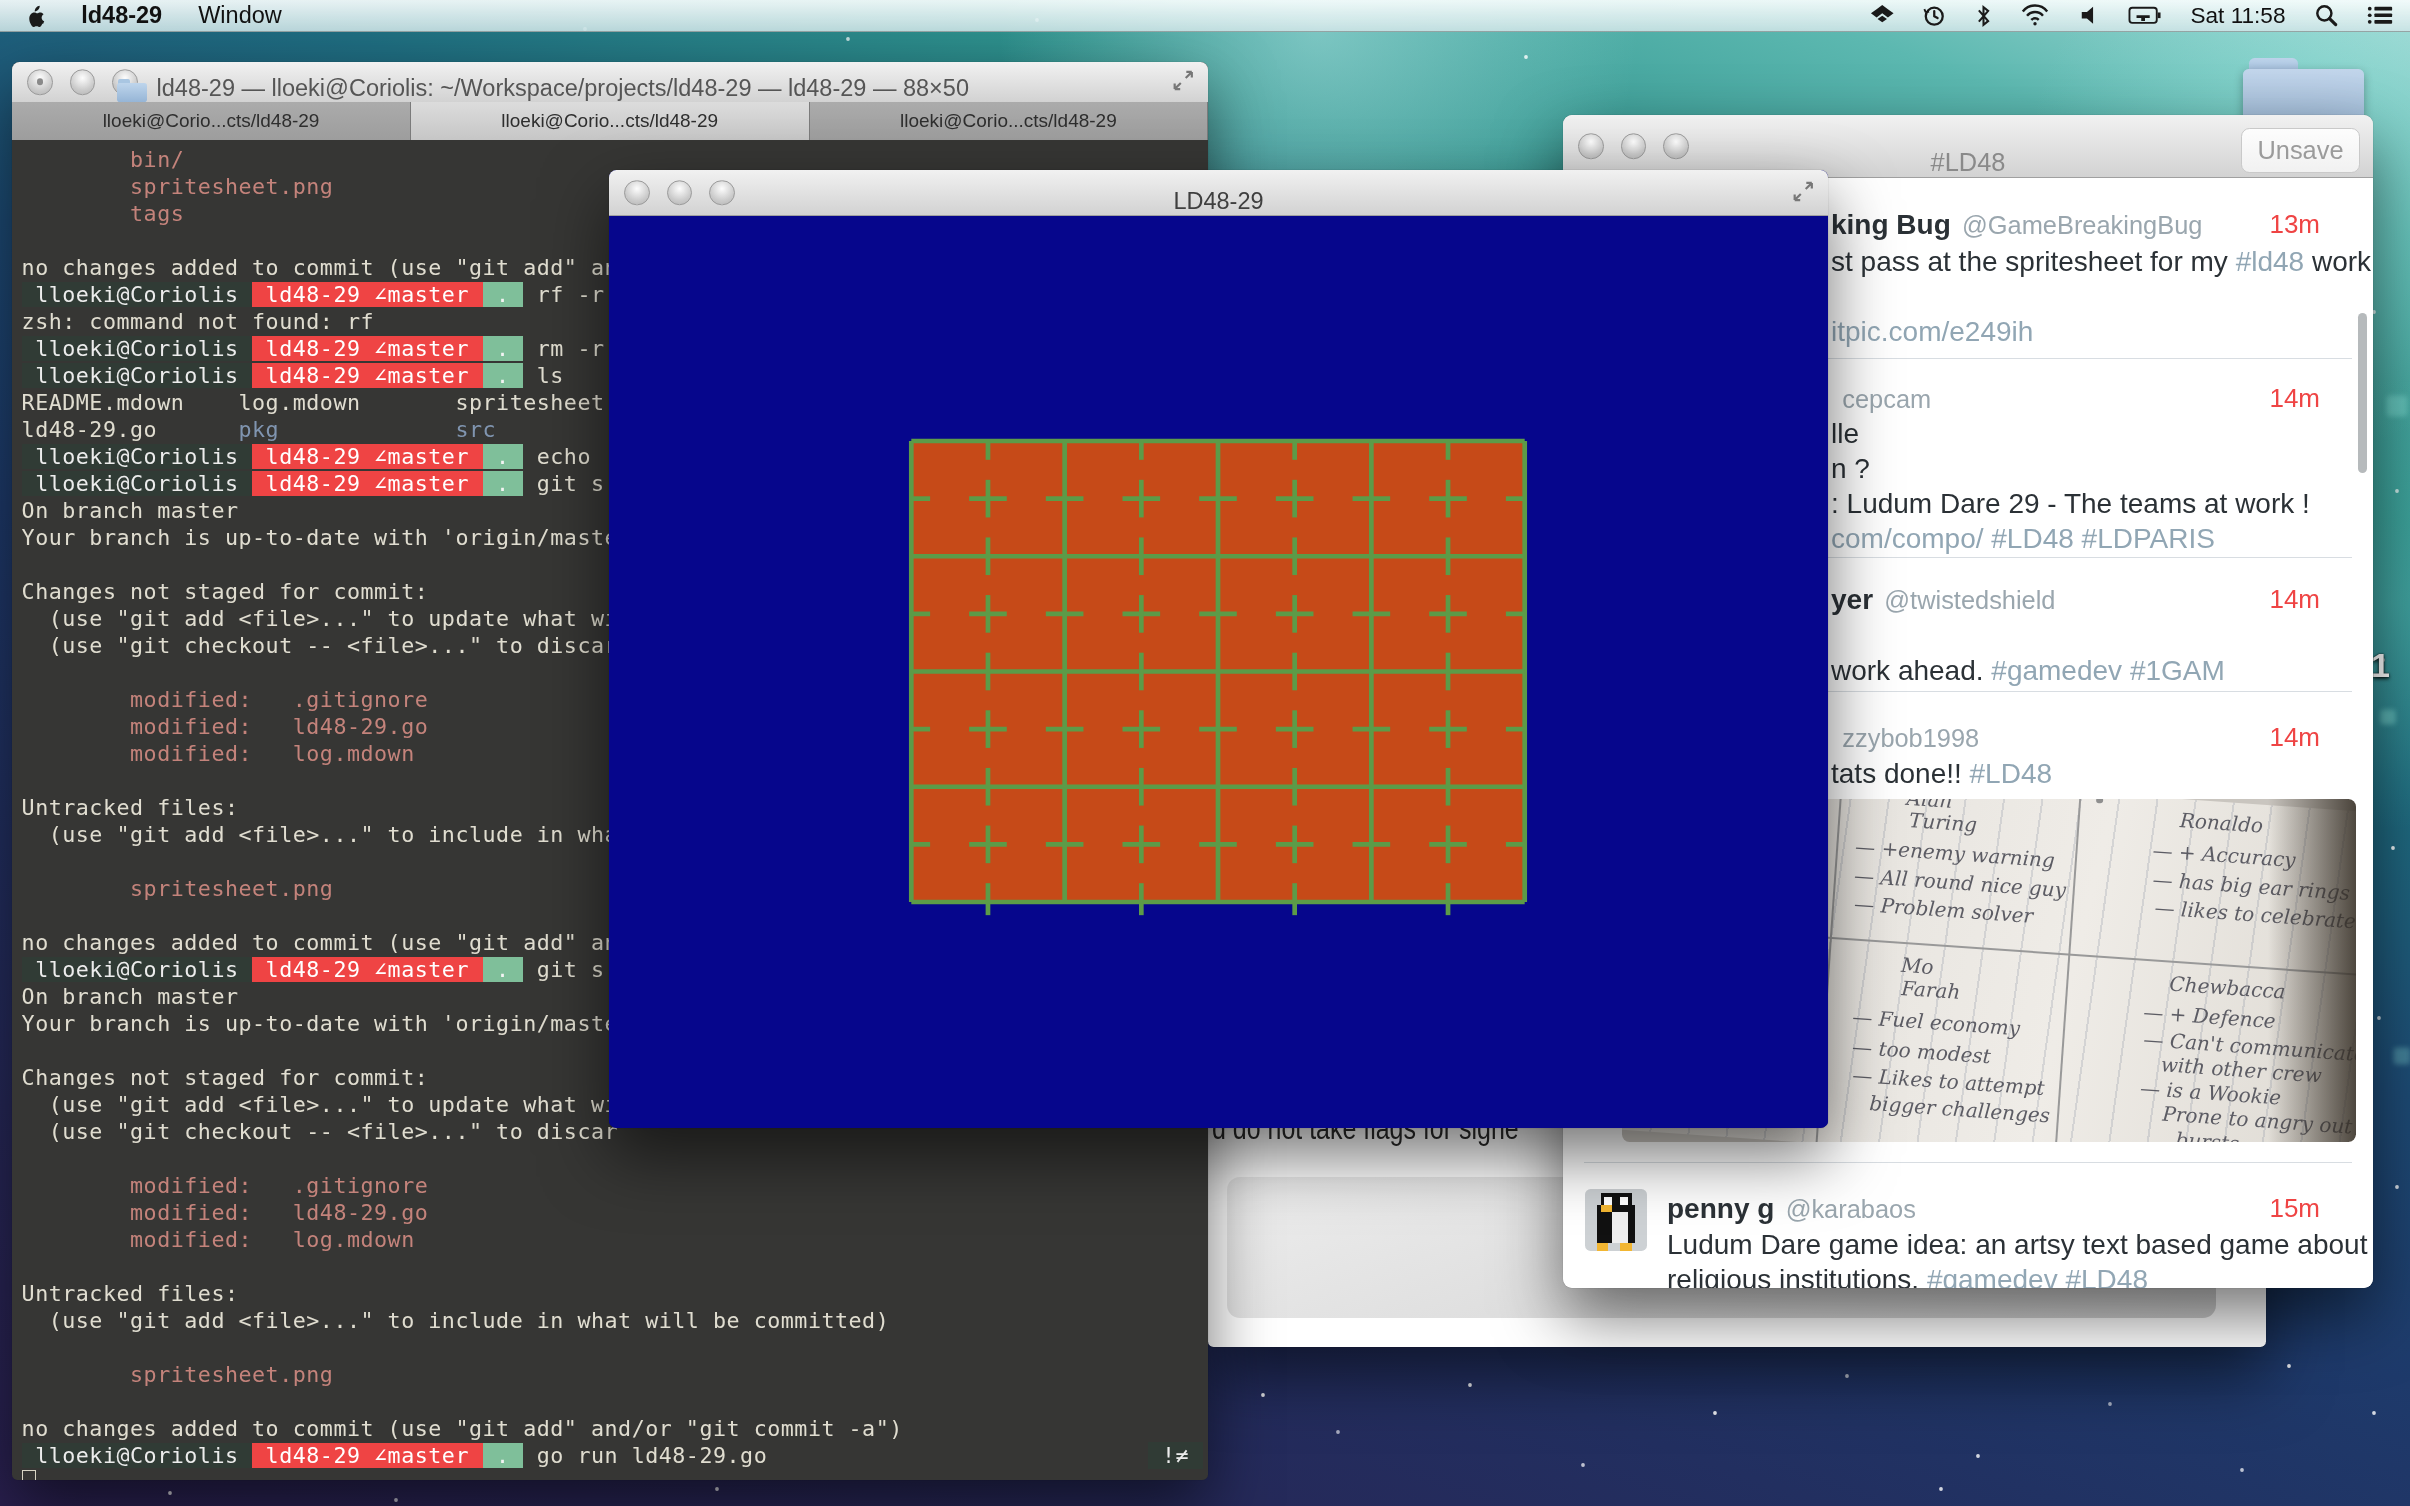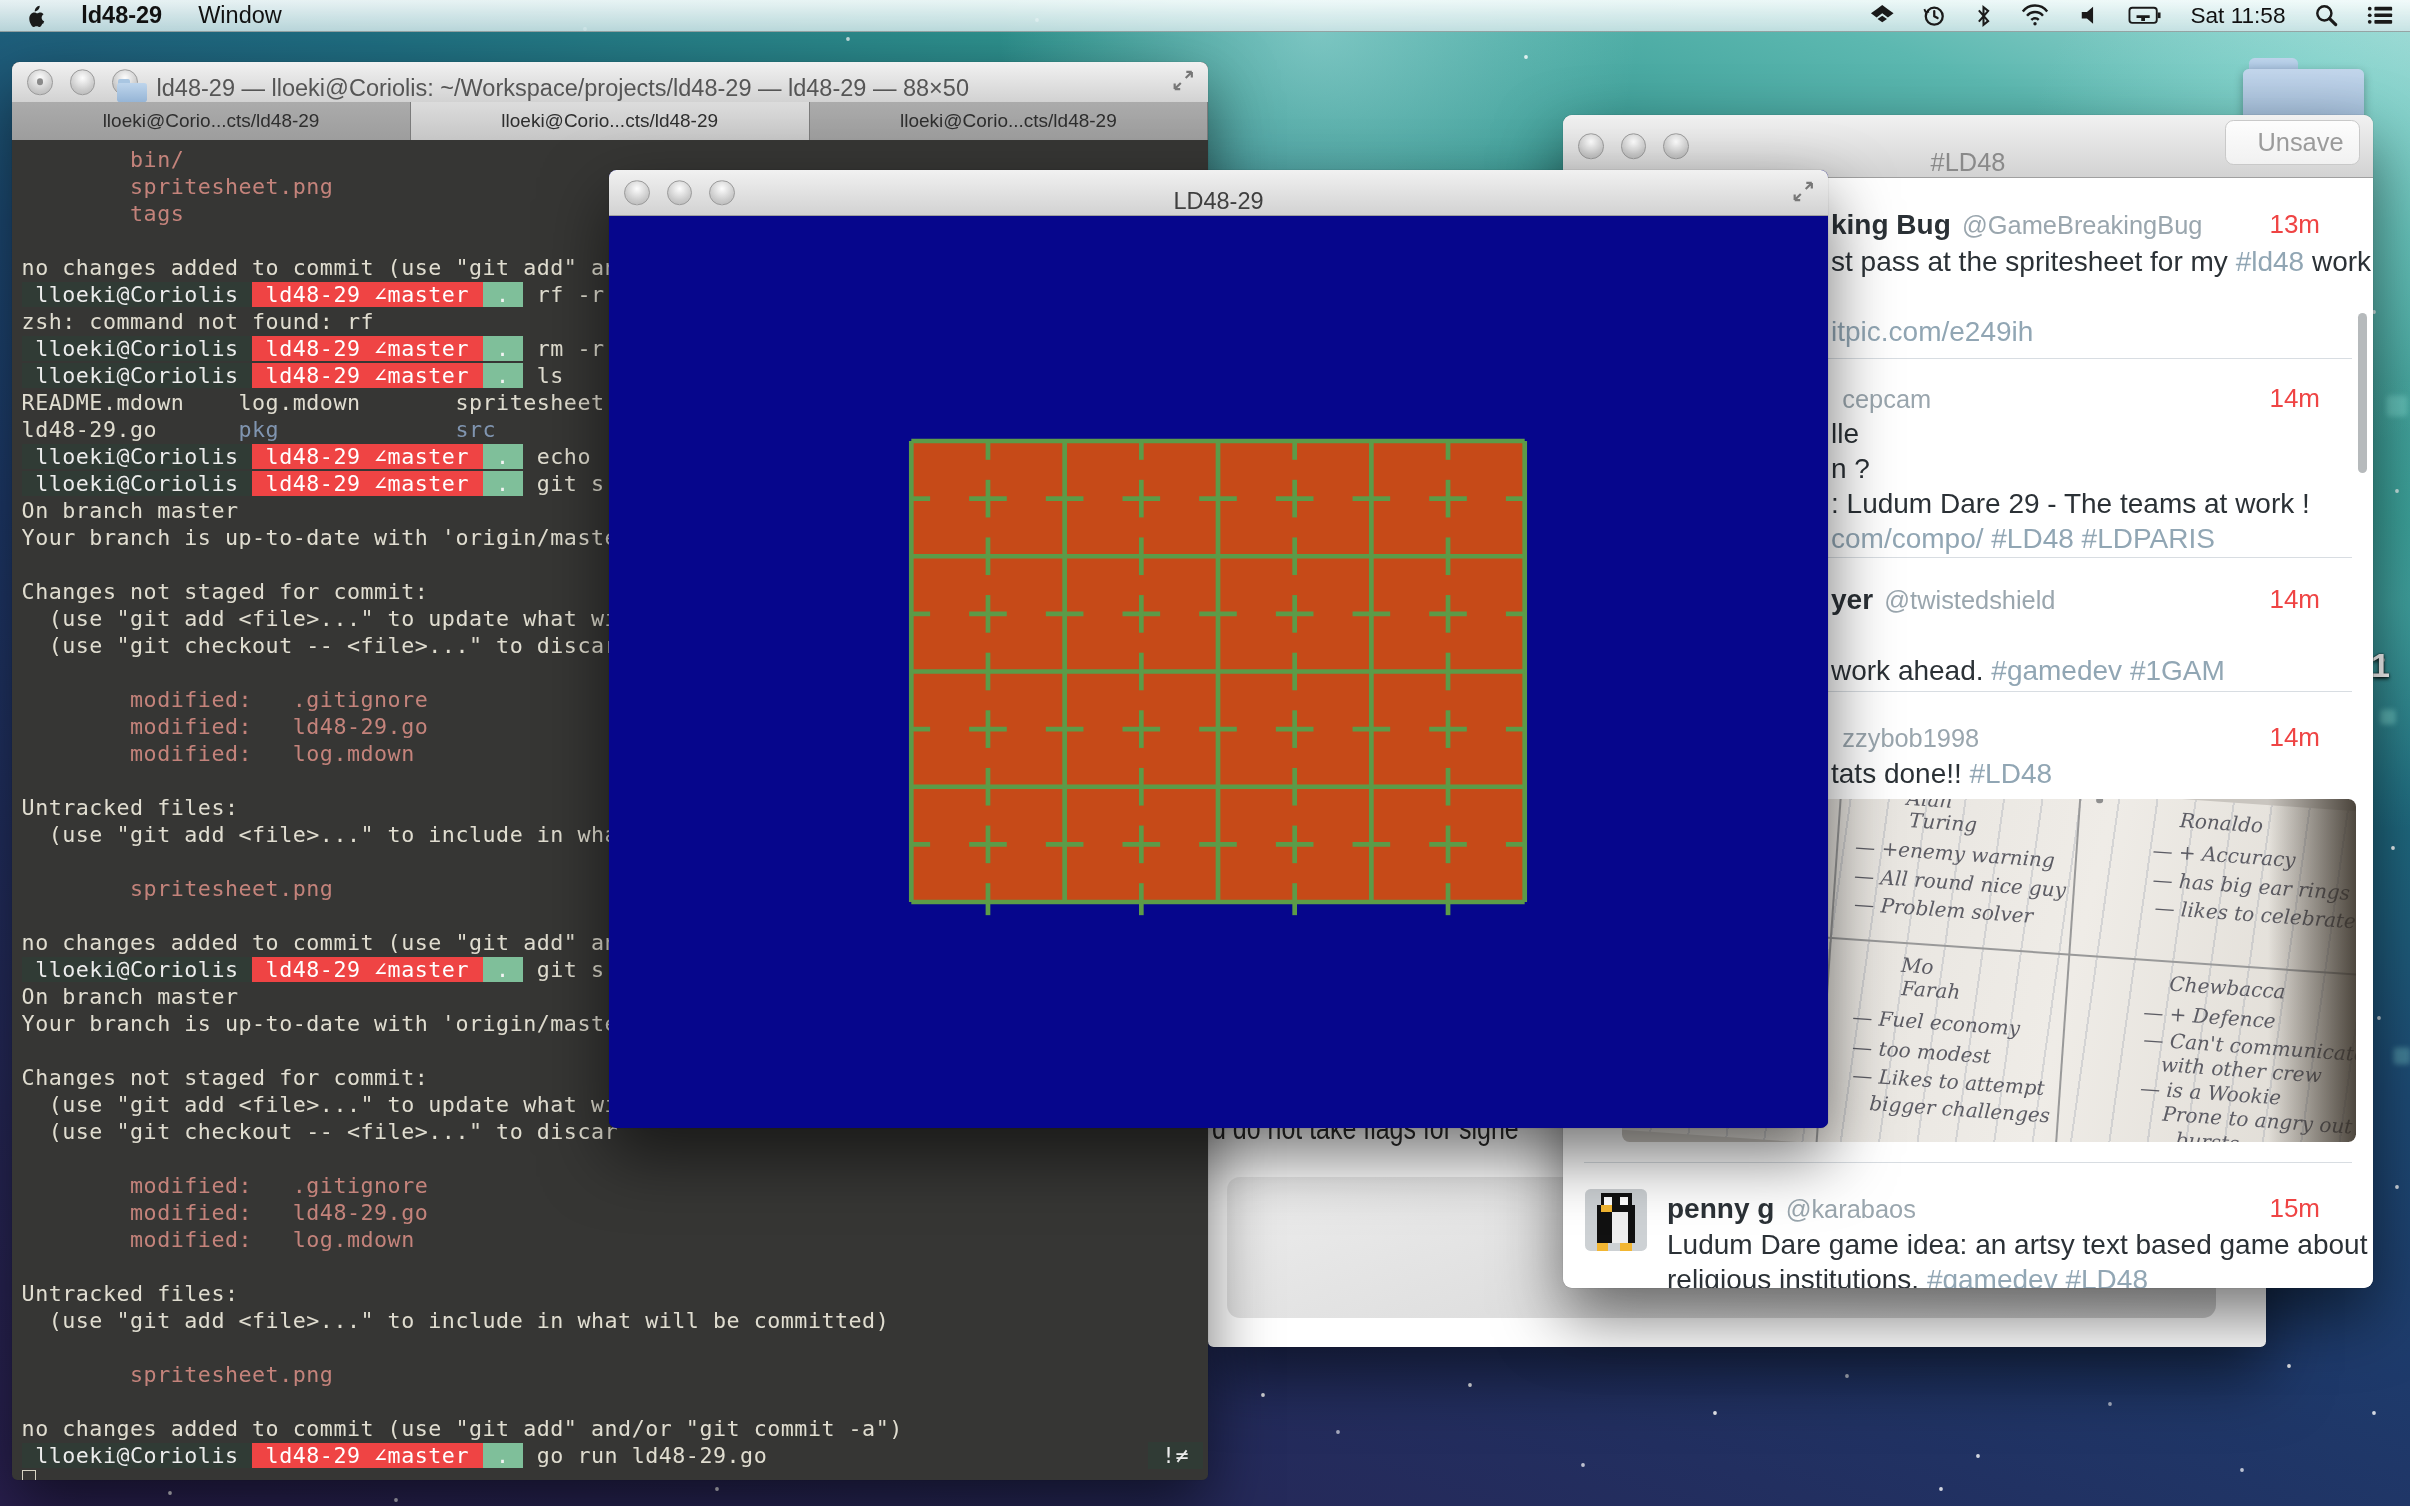--- a/index.html
+++ b/index.html
@@ -97,23 +97,23 @@
   #game .titlebar{height:45px;}
   #game-body{position:absolute;left:0;top:46px;width:1219px;height:911px;background:#06068c;
     border-radius:0 0 5.6px 5.6px;overflow:visible;}
   #sprite-grid{position:absolute;left:302px;top:225px;overflow:visible;}
   #sprite-grid line{stroke:#5c9b48;stroke-width:5;}
 
   
   #twitter{left:1563px;top:115px;width:810px;height:1173px;background:#fff;border-radius:9.4px;}
   #twitter .titlebar{height:62px;border-radius:9.4px 9.4px 0 0;}
   #twitter .tb-title{color:#8a8a8a;font-size:25.4px;}
-  #unsave-btn{position:absolute;right:13px;top:5px;width:117px;height:43px;border:1.9px solid #c9c9c9;
+  #unsave-btn{position:absolute;right:13px;top:13px;width:117px;height:43px;border:1.9px solid #c9c9c9;
     border-radius:8.5px;background:linear-gradient(#fdfdfd,#f1f1f1);color:#9b9b9b;font-size:25.4px;
-    display:flex;align-items:center;justify-content:center;padding-left:16px;}
+    display:flex;align-items:center;justify-content:center;}
   #tweets{position:absolute;left:0;top:63px;right:0;bottom:0;overflow:hidden;border-radius:0 0 9.4px 9.4px;background:#fff;}
   .tweet-header{position:absolute;white-space:nowrap;font-size:28px;}
   .tw-name{font-weight:bold;color:#2b3136;}
   .tw-handle{color:#9aa6ae;font-size:25.4px;margin-left:11.3px;}
   .tw-time{position:absolute;right:53px;color:#ef4444;font-size:26px;}
   .tweet-line{position:absolute;white-space:nowrap;font-size:28px;color:#2b3136;}
   .tw-link{color:#91a6b4;}
   .tweet-sep{position:absolute;left:21px;right:21px;height:0.9px;background:#d8dde2;}
   .tw-scroll{position:absolute;right:5.6px;top:198px;width:9.4px;height:160px;border-radius:4.7px;background:#b6babc;}
 

